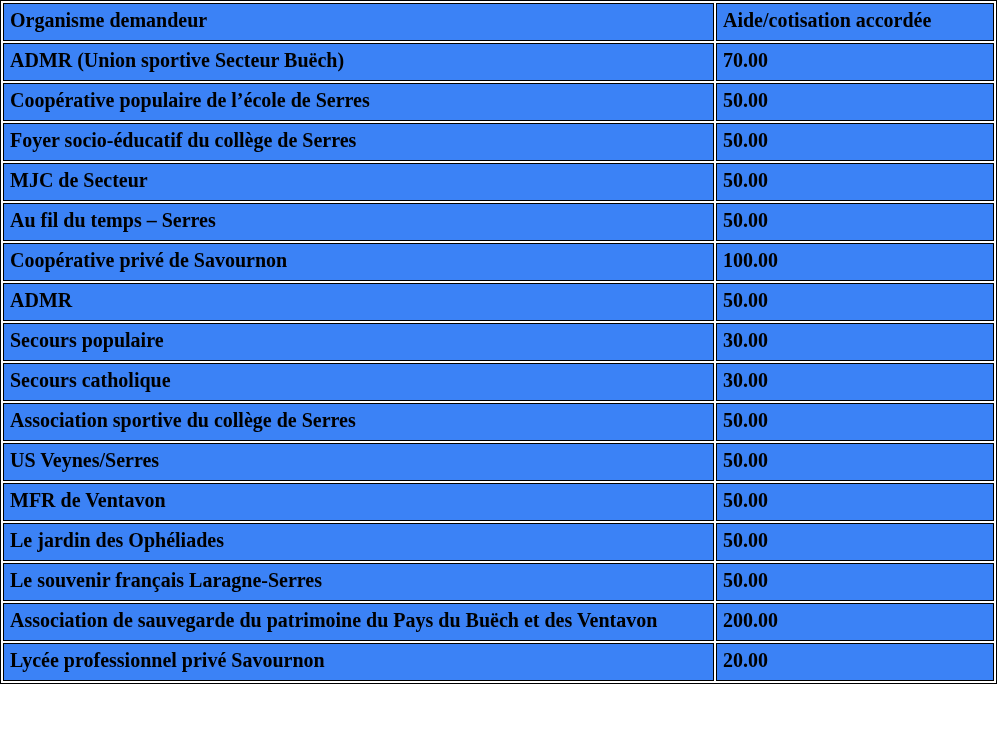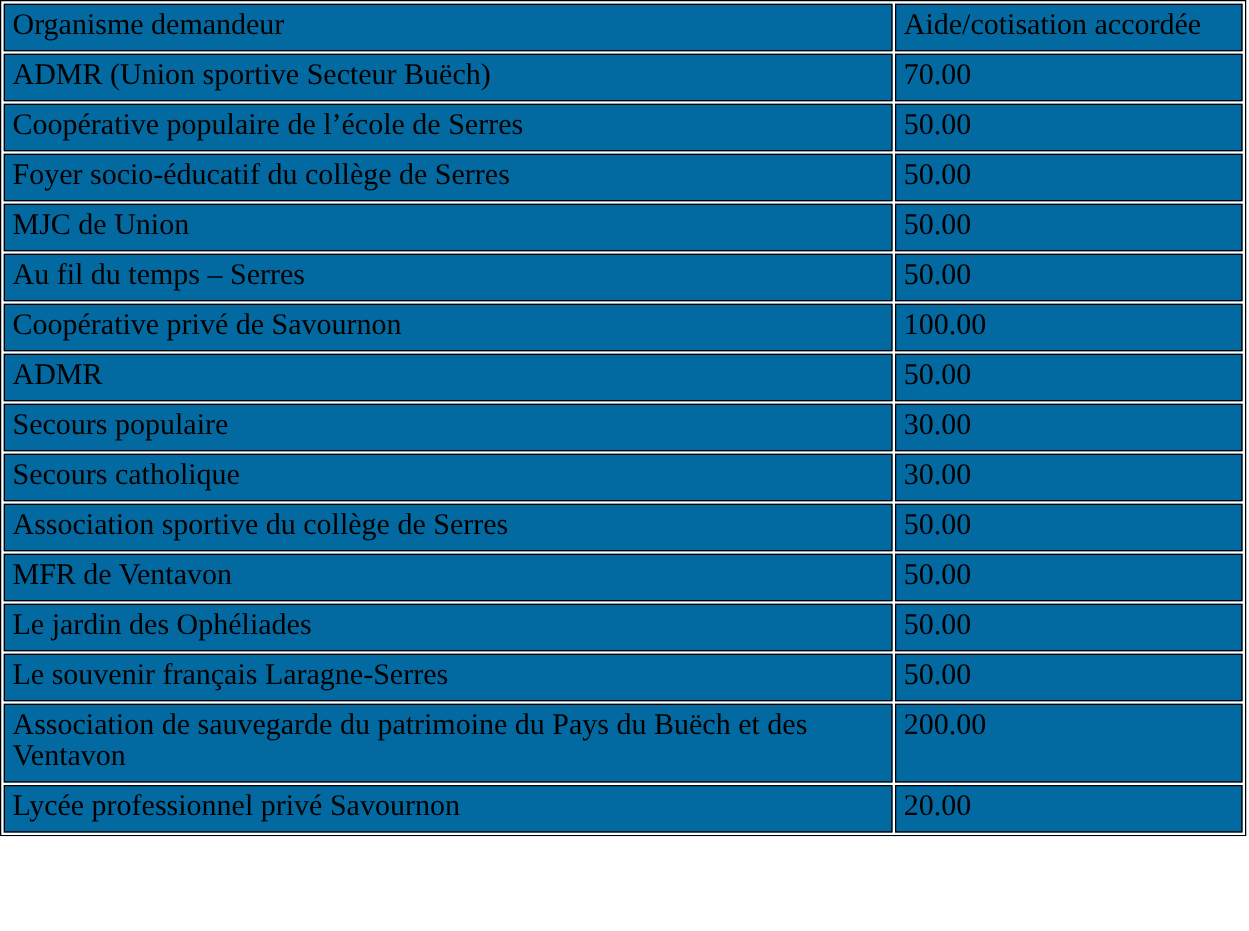--- a/index.html
+++ b/index.html
@@ -18,27 +18,27 @@
     width: 997px;
     table-layout: fixed;
     background: #ffffff;
   }
   col.col-org    { width: 711px; }
   col.col-amount { width: 278px; }
   table.grant-table th,
   table.grant-table td {
     border: 1px solid #000000;
     padding: 4px 6px 7px 6px;
-    font-size: 24px;
+    font-size: 20px;
     line-height: 25px;
-    font-weight: normal;
+    font-weight: bold;
     text-align: left;
     vertical-align: top;
     overflow: hidden;
-    background: #0369a1;
+    background: #3b82f6;
   }
 </style>
 </head>
 <body>
 
 <table class="grant-table">
   <colgroup>
     <col class="col-org">
     <col class="col-amount">
   </colgroup>
@@ -55,21 +55,21 @@
       </tr>
       <tr>
         <td>Coopérative populaire de l’école de Serres</td>
         <td>50.00</td>
       </tr>
       <tr>
         <td>Foyer socio-éducatif du collège de Serres</td>
         <td>50.00</td>
       </tr>
       <tr>
-        <td>MJC de Union</td>
+        <td>MJC de Secteur</td>
         <td>50.00</td>
       </tr>
       <tr>
         <td>Au fil du temps – Serres</td>
         <td>50.00</td>
       </tr>
       <tr>
         <td>Coopérative privé de Savournon</td>
         <td>100.00</td>
       </tr>
@@ -83,20 +83,24 @@
       </tr>
       <tr>
         <td>Secours catholique</td>
         <td>30.00</td>
       </tr>
       <tr>
         <td>Association sportive du collège de Serres</td>
         <td>50.00</td>
       </tr>
       <tr>
+        <td>US Veynes/Serres</td>
+        <td>50.00</td>
+      </tr>
+      <tr>
         <td>MFR de Ventavon</td>
         <td>50.00</td>
       </tr>
       <tr>
         <td>Le jardin des Ophéliades</td>
         <td>50.00</td>
       </tr>
       <tr>
         <td>Le souvenir français Laragne-Serres</td>
         <td>50.00</td>

